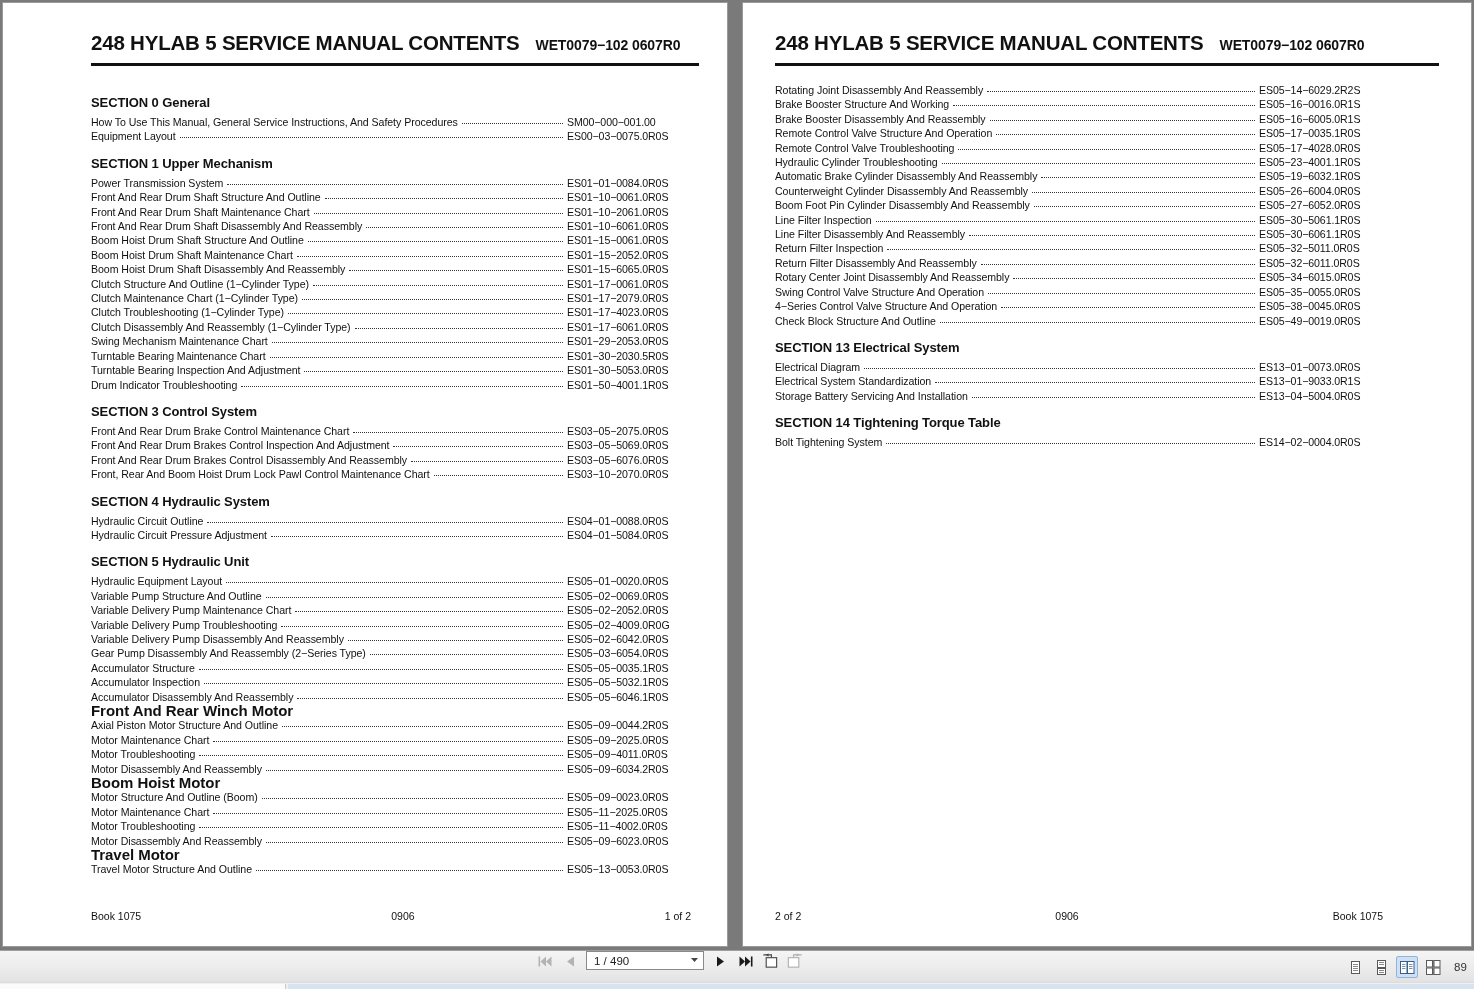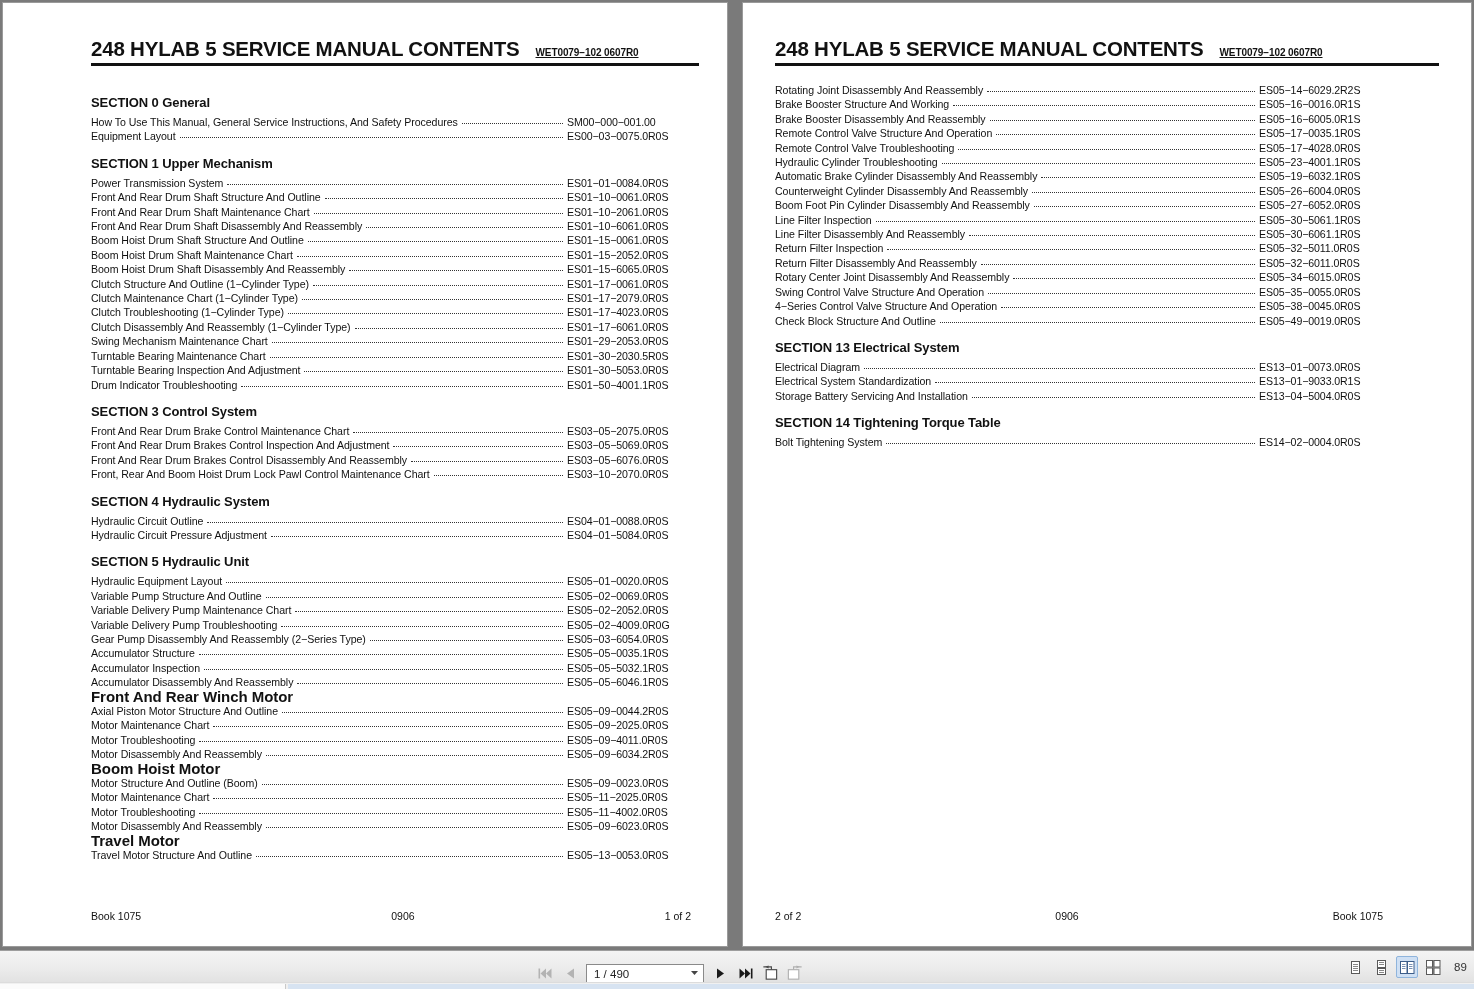--- a/index.html
+++ b/index.html
@@ -22,32 +22,32 @@
     border: 1px solid #9a9a9a;
     overflow: hidden;
   }
   #page-left  { left: 2px;   width: 726px; }
   #page-right { left: 742px; width: 730px; }
 
   .page-inner { position: relative; width: 100%; height: 100%; }
 
   
   .doc-header {
-    position: absolute; left: 0; right: 0; top: 6px;
+    position: absolute; left: 0; right: 0; top: 0;
     display: flex; align-items: baseline;
   }
   #page-left  .doc-header { padding: 28px 28px 0 88px; }
   #page-right .doc-header { padding: 28px 88px 0 32px; }
   .doc-title {
     font-size: 20.5px; font-weight: bold; letter-spacing: -0.2px;
     color: #111; white-space: nowrap;
   }
   .doc-code {
-    font-size: 10px; font-weight: bold; color: #111;
-    margin-left: 16px; white-space: nowrap; letter-spacing: -0.1px; text-decoration: underline;
+    font-size: 14px; font-weight: bold; color: #111;
+    margin-left: 16px; white-space: nowrap; letter-spacing: -0.1px;
   }
   .header-rule {
     position: absolute; height: 3px; background: #111;
   }
   #page-left  .header-rule { left: 88px; right: 28px; top: 60px; }
   #page-right .header-rule { left: 32px; right: 32px; top: 60px; }
 
   
   .toc {
     position: absolute; top: 80px; bottom: 60px;
@@ -99,21 +99,21 @@
 
   
   #toolbar {
     position: absolute; left: 0; top: 950px; width: 1474px; height: 32px;
     background: linear-gradient(to bottom, #f4f4f4 0%, #ececec 55%, #e2e2e2 100%);
     border-top: 1px solid #9e9e9e;
     display: flex; align-items: center;
   }
   .tb-center {
     position: absolute; left: 536px; top: 0; height: 32px;
-    display: flex; align-items: flex-end; gap: 7px;
+    display: flex; align-items: flex-start; gap: 7px;
   }
   .tb-right {
     position: absolute; right: 0px; top: 0; height: 32px;
     display: flex; align-items: center; gap: 4px; padding-right: 2px;
   }
   .nav-btn {
     width: 18px; height: 20px;
     display: flex; align-items: center; justify-content: center;
   }
   .pagebox {
@@ -298,20 +298,25 @@
             </div>
             <div class="entry">
               <span class="entry-label">Variable Delivery Pump Maintenance Chart</span>
               <span class="entry-leader"></span>
               <span class="entry-code">ES05−02−2052.0R0S</span>
             </div>
             <div class="entry">
               <span class="entry-label">Variable Delivery Pump Troubleshooting</span>
               <span class="entry-leader"></span>
               <span class="entry-code">ES05−02−4009.0R0G</span>
+            </div>
+            <div class="entry">
+              <span class="entry-label">Variable Delivery Pump Disassembly And Reassembly</span>
+              <span class="entry-leader"></span>
+              <span class="entry-code">ES05−02−6042.0R0S</span>
             </div>
             <div class="entry">
               <span class="entry-label">Gear Pump Disassembly And Reassembly (2−Series Type)</span>
               <span class="entry-leader"></span>
               <span class="entry-code">ES05−03−6054.0R0S</span>
             </div>
             <div class="entry">
               <span class="entry-label">Accumulator Structure</span>
               <span class="entry-leader"></span>
               <span class="entry-code">ES05−05−0035.1R0S</span>

